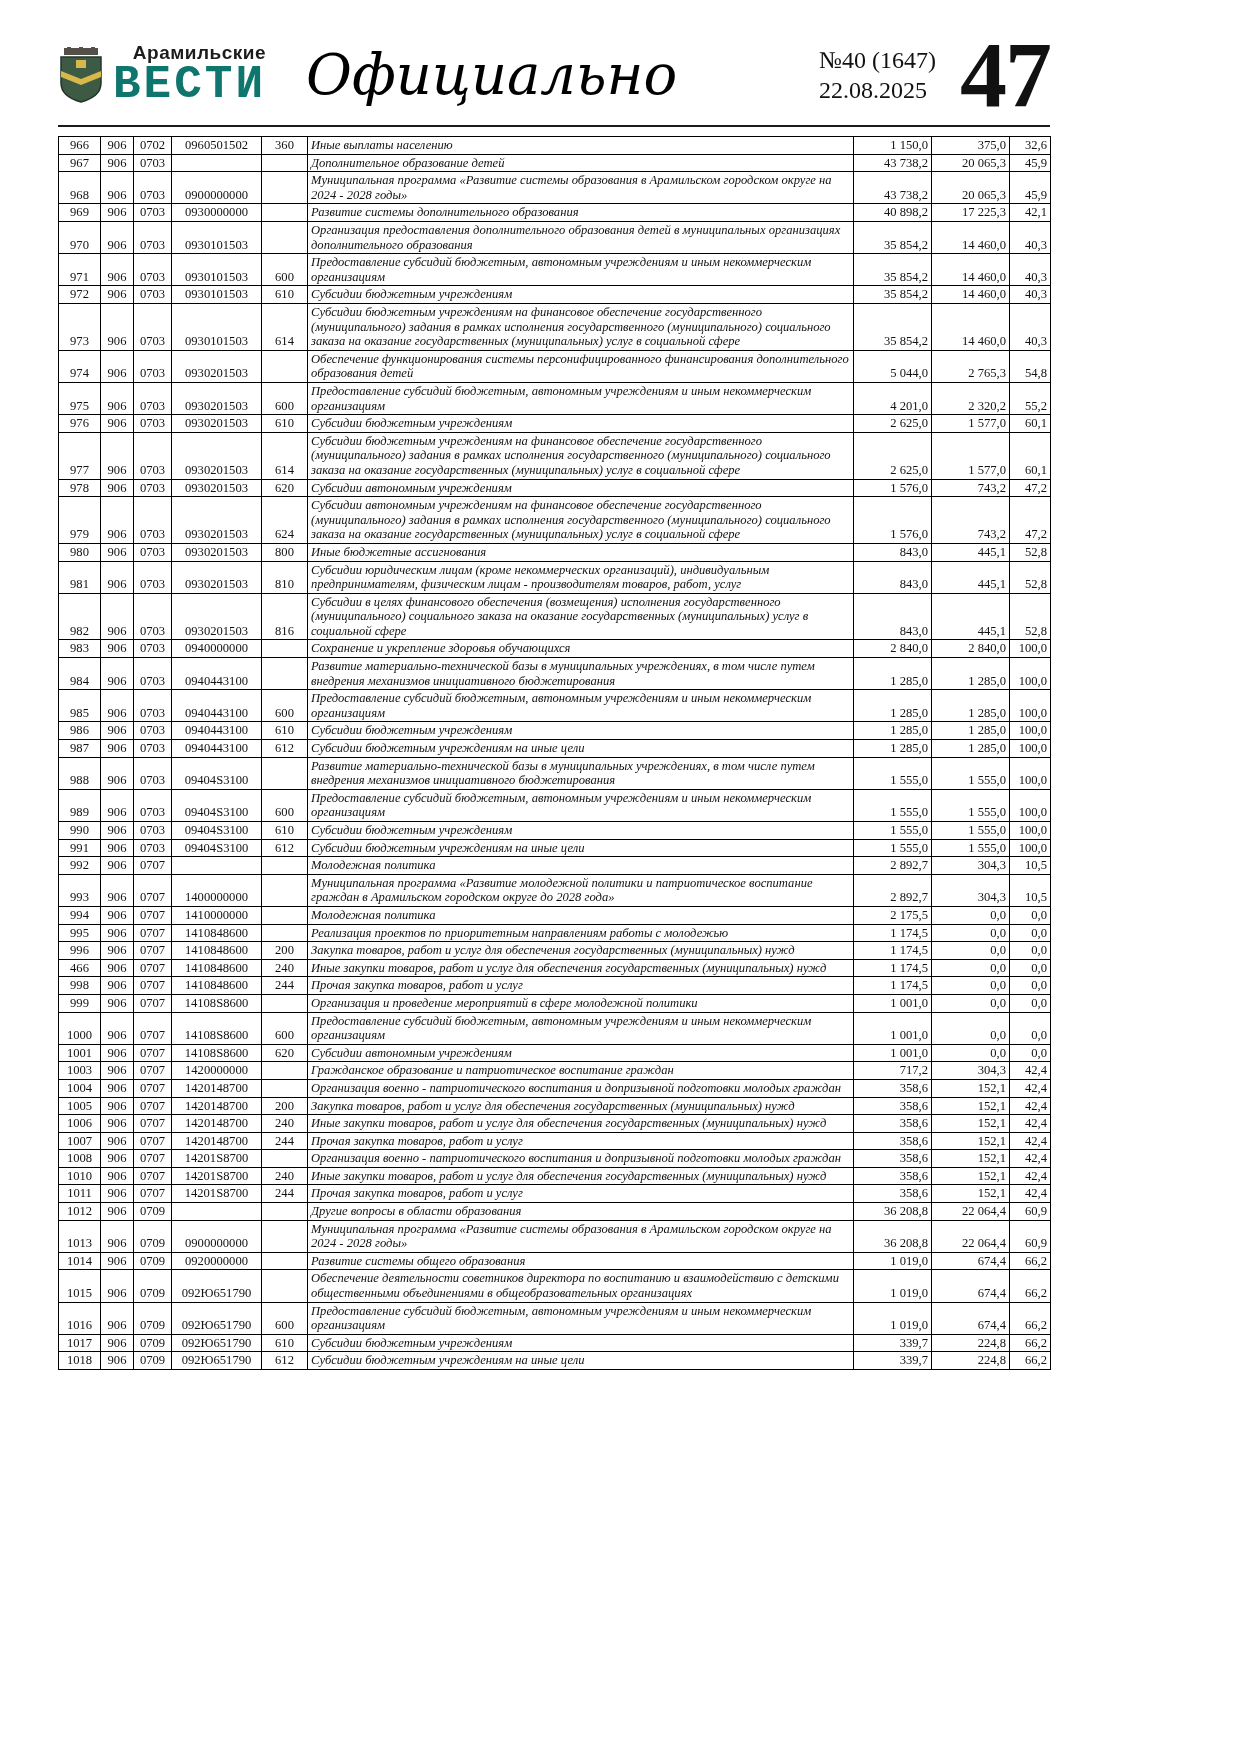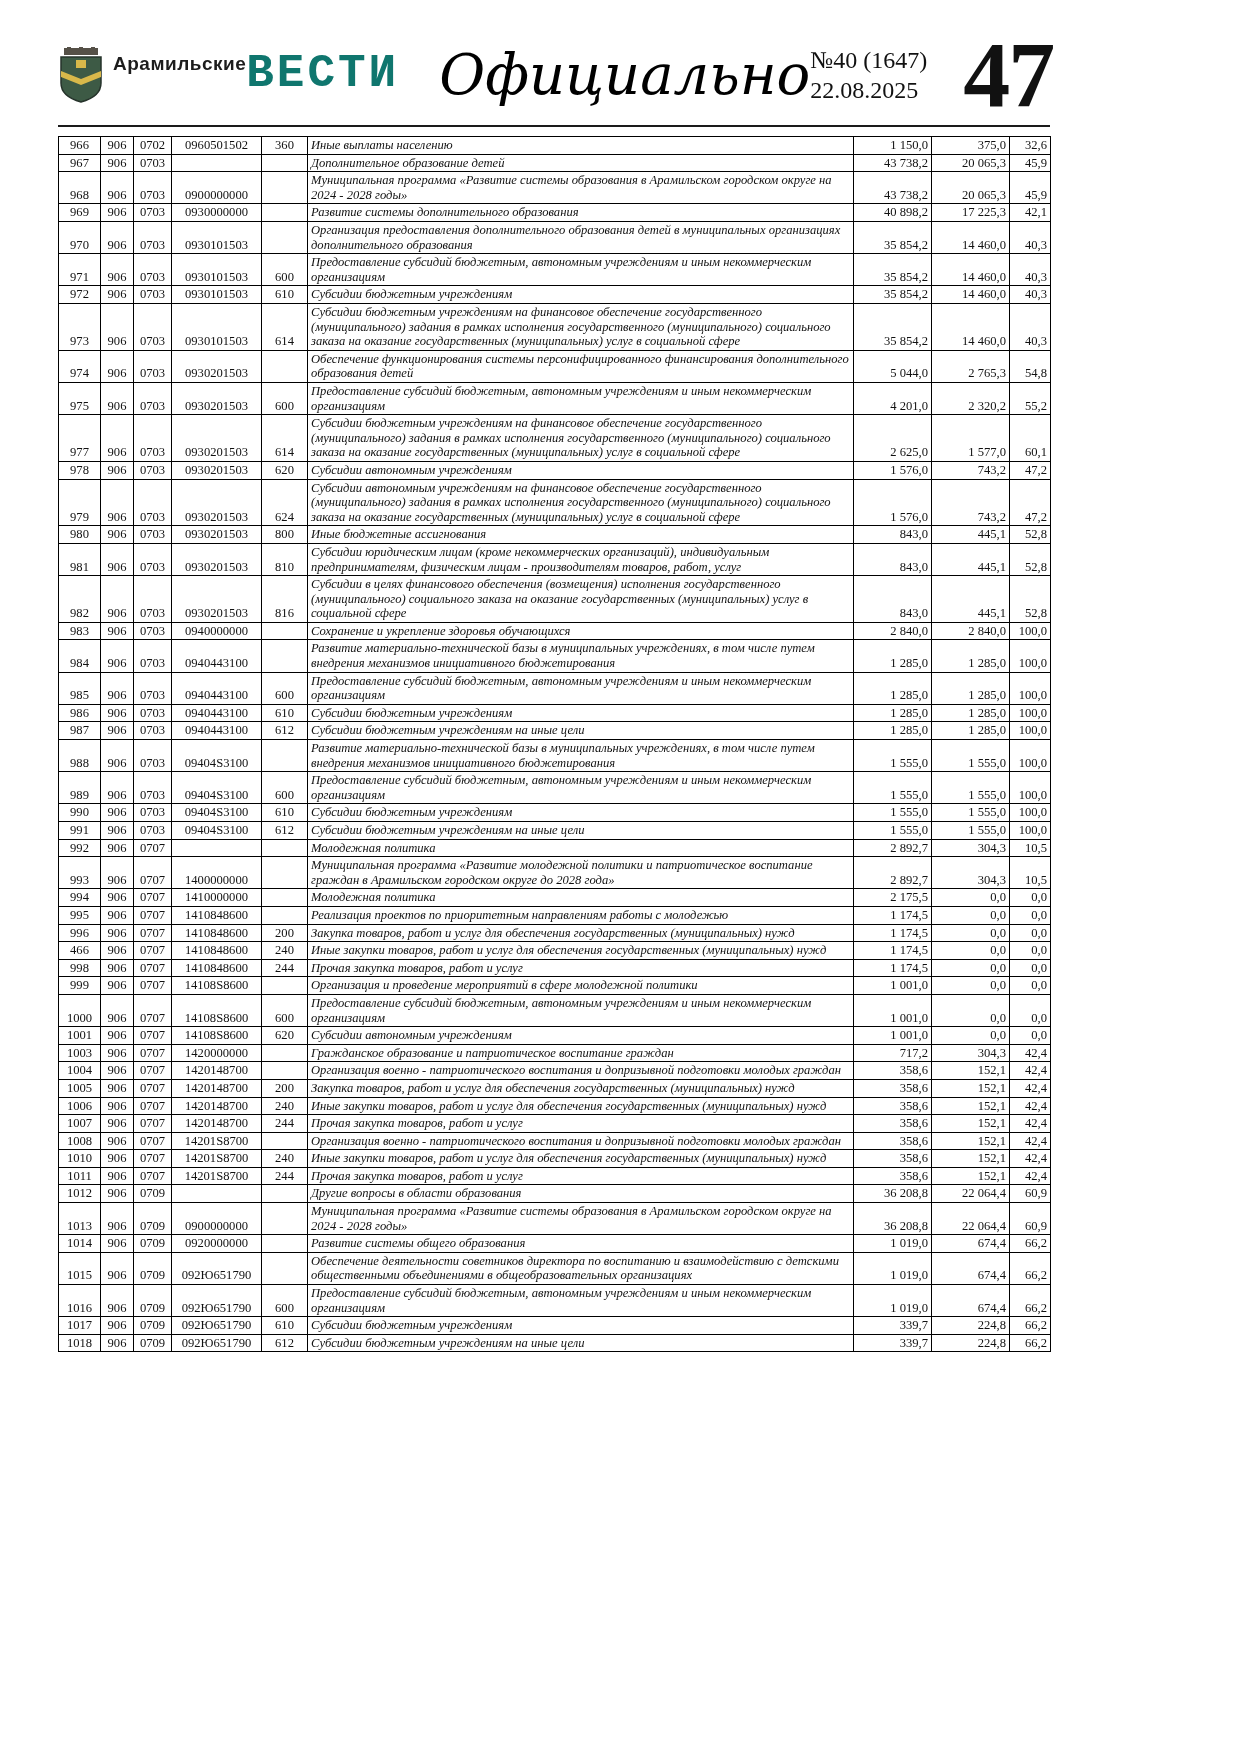--- a/index.html
+++ b/index.html
@@ -13,39 +13,39 @@
   .page { width:992px; margin-left:58px; padding-top:36px; }
 
   
   .masthead {
     display:flex; align-items:center;
     border-bottom:2px solid #1a1a1a;
     padding-bottom:12px;
   }
   .logo { display:flex; align-items:center; gap:9px; }
   .crest svg { display:block; }
-  .logo-text { display:flex; flex-direction:row; }
+  .logo-text { display:flex; flex-direction:column;align-items:flex-end; }
   .logo-top {
     font-family:"Liberation Sans", sans-serif;
     font-weight:bold; font-size:19px; letter-spacing:0.5px; color:#1c1c1c;
   }
   .logo-bottom {
     font-family:Liberation Mono, monospace;
     font-weight:bold; font-size:46px; line-height:0.95;
     letter-spacing:3px; color:#0f766e;
   }
   .section-title {
     font-family:"DejaVu Serif", serif;
     font-style:italic; font-size:56px; color:#000;
     margin-left:40px; white-space:nowrap;
   }
   .spacer { flex:1 1 auto; }
   .issue-block {
     font-size:24px; line-height:1.25; text-align:left;
-    margin-right:36px; white-space:nowrap;
+    margin-right:24px; white-space:nowrap;
   }
   .page-number {
     font-size:94px; font-weight:bold; line-height:0.82; letter-spacing:-2px;
   }
 
   
   table.budget {
     border-collapse:collapse; table-layout:fixed;
     width:100%; margin-top:9px;
     font-size:12.6px; line-height:1.16;
@@ -213,20 +213,31 @@
           <td class="c-code">906</td>
           <td class="c-code">0703</td>
           <td class="c-code">0930201503</td>
           <td class="c-code">600</td>
           <td class="c-name">Предоставление субсидий бюджетным, автономным учреждениям и иным некоммерческим организациям</td>
           <td class="c-amt">4 201,0</td>
           <td class="c-amt">2 320,2</td>
           <td class="c-amt">55,2</td>
         </tr>
         <tr>
+          <td class="c-num">976</td>
+          <td class="c-code">906</td>
+          <td class="c-code">0703</td>
+          <td class="c-code">0930201503</td>
+          <td class="c-code">610</td>
+          <td class="c-name">Субсидии бюджетным учреждениям</td>
+          <td class="c-amt">2 625,0</td>
+          <td class="c-amt">1 577,0</td>
+          <td class="c-amt">60,1</td>
+        </tr>
+        <tr>
           <td class="c-num">977</td>
           <td class="c-code">906</td>
           <td class="c-code">0703</td>
           <td class="c-code">0930201503</td>
           <td class="c-code">614</td>
           <td class="c-name">Субсидии бюджетным учреждениям на финансовое обеспечение государственного (муниципального) задания в рамках исполнения государственного (муниципального) социального заказа на оказание государственных (муниципальных) услуг в социальной сфере</td>
           <td class="c-amt">2 625,0</td>
           <td class="c-amt">1 577,0</td>
           <td class="c-amt">60,1</td>
         </tr>

